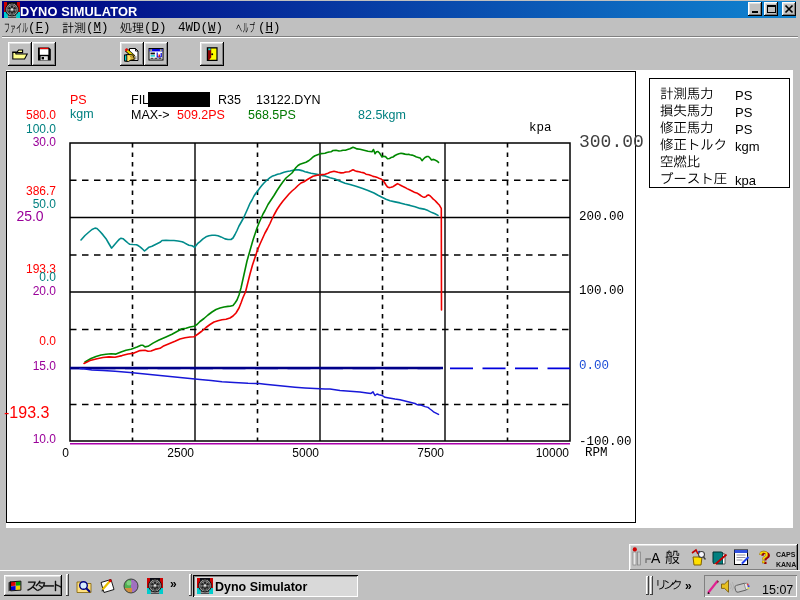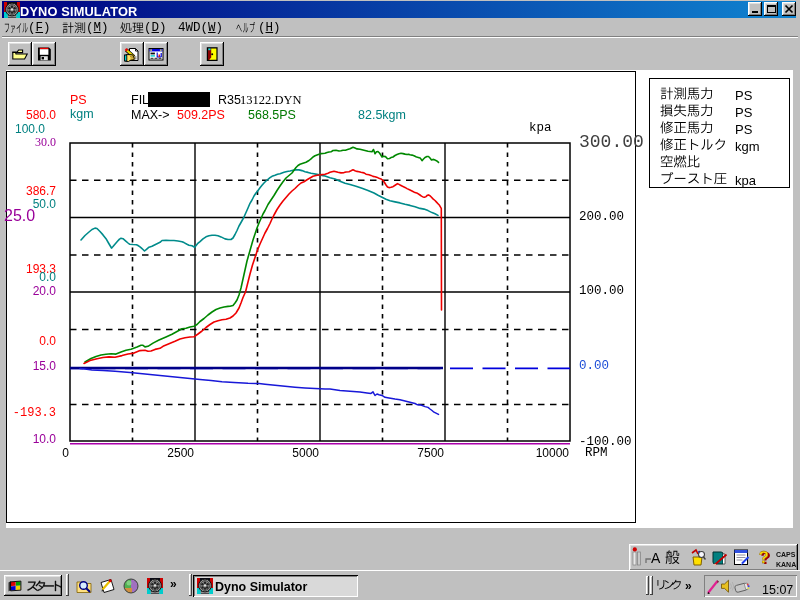--- a/index.html
+++ b/index.html
@@ -230,50 +230,50 @@
     <rect x="70" y="143" width="500" height="298" fill="none" stroke="#000" stroke-width="1.5"></rect>
     <line x1="70" y1="443.8" x2="570" y2="443.8" stroke="#aa00aa" stroke-width="1.6"></line>
     <line x1="70" y1="368.3" x2="570" y2="368.3" stroke="#0000dd" stroke-width="1.8" stroke-dasharray="23,9.5" stroke-dashoffset="-22.5"></line>
     <line x1="70" y1="368" x2="443" y2="368" stroke="#000088" stroke-width="2.6"></line>
     <polyline points="80,368.5 85,369 92,370 103,370.6 115,371.3 130,372.5 150,374.5 170,376.5 185,378 200,379.5 211,380.6 222,381.8 234,382.5 248,383.3 259,383.6 265,384.2 275,385.2 285,386.2 295,387.2 305,388 315,388.6 325,389 330,389.1 340,390.5 350,391.3 360,392.1 367,392.9 371,393.4 373,391.8 375,395.5 377,394 379,394.8 382,395.4 385,397.3 389,397.9 392,398.5 395,399.1 400,399.8 405,401 410,402.3 415,403.5 417.5,404.8 421,405 425,406.6 428,407.4 430,409 432,410.5 434,412.2 436,413.2 438.5,414.4" fill="none" stroke="#1818d8" stroke-width="1.5" stroke-linejoin="round" stroke-linecap="round"></polyline>
     <polyline points="81,240 85,235.5 89,232 92,229.5 95,228.1 97,228.5 100,231.5 103,234.9 106,238.7 108.5,243 110,245.5 111.5,248.1 113,246.5 114.5,244.7 117.5,241.3 119.5,239.1 121,238.3 123,238.7 125.5,240.8 128,243 129.5,244.2 133,244.5 136.5,244.7 138,245.5 140,246.8 141.5,248.1 143,249.5 144.5,251 146.5,249.3 149,247.2 152,246.3 156,244.2 160,242.3 162,240.5 166,240.3 170,240.5 174,240.5 178,241 182,241.7 184,242.6 187,244.2 189,245.2 192,245.8 194.7,247.3 197.5,243.7 200,241.6 203,238.9 206,236.8 209,235.8 212,235.3 215,235.3 218,235.8 221,236.9 223,237.9 225,238.9 228,239.5 231,239.5 233,238 235,234.5 237,230.5 239,226 241,222.5 243.5,218 246,212.5 248,208 250,203.3 252,200 254,196 256,193 257.5,191.2 260,187.7 262,185.3 264,183 266,181 268,179.3 270,177.7 272,176.3 275,175.3 277.5,174.3 280,173.7 284,172.3 287,171.5 290,171 293,170.3 296,169.9 299,169.9 302,170.6 305,171.7 308,172.4 311,173.2 314,173.8 317,174.4 320,175 323,175.6 325,176 330,177.8 335,179 340,181.3 345,183.3 350,184.5 356,186.2 362,188.2 368,190.4 374,193 378,195.2 382,197.2 386,199.3 390,200.8 395,201.9 400,202.9 405,204.3 410,205.4 415,206.7 420,208.4 424,209.1 428,210.6 432,212.6 435,213.7 438,215.4" fill="none" stroke="#008b8b" stroke-width="1.6" stroke-linejoin="round" stroke-linecap="round"></polyline>
     <polyline points="85,362 91,358.5 96,356.5 101,355 106,354.3 111,353.8 116,354.1 121,351.9 126,350.3 131,349.3 137,347 141,345.2 143,345.3 145,346.9 148,346.3 153,343.1 159,340 166,336.9 172,334.2 177,331.5 182,328.8 186,328.3 190,327 194,326.2 197,324.5 200,321.5 204,318.5 208,315 212,312 216,309.5 220,308 224,307 228,306.4 230,306.2 233,305.5 235,303 237,300 239,295 241,288 243,279 245,270 247,261 249,254 251,247 253,240 255,234 257,228 259,223 261,218.5 263,214 265,210.5 268,204.5 271,200 274,195.5 277,190.5 280,186 283,181.7 286,178 289,175.5 292,173 294,170.3 296,167.5 298,165.5 300,164.3 303,163.3 306,162.3 309,160.5 311,158.9 313,157 315,155.8 317,155 319,154.3 321,153.6 325,153.3 327,152.5 329,152 331,151.8 333,150.5 336,150.3 339,151 341,150.8 343,150.3 345.5,150.2 347.5,149.5 350,148.8 353,147.2 355,148 357,148.9 360,149.3 362,149.8 364,150.3 366,150.8 368,151.3 370,151.5 372,151.8 373.5,149.5 375,153.8 376.5,151.8 378,151.6 379.5,153 381,155.4 382,157 383.5,156.2 385.5,156.6 387.5,158.7 389.5,158.5 391,157.6 393,157 395,155.5 397,154.5 399,153.7 401,153.3 403,153.6 405,154.1 407,154.5 408.5,154.2 410,154.8 412,155.1 414,155.8 416,156.8 417.5,157.3 419,157.6 420.5,158.3 422,160.7 423.5,159 425,157.5 427,156.5 428.5,156.5 430,158 431.5,159.9 433,159.4 434.5,159.7 436,160.6 437.3,161.2 438.5,162.4" fill="none" stroke="#008800" stroke-width="1.6" stroke-linejoin="round" stroke-linecap="round"></polyline>
     <polyline points="84,363.5 90,360.6 97,358.8 103,357.5 109,356.9 115,357.2 122,355.6 128,354 134,353.1 140,350.6 145,350.2 148,351.2 151,351 155,349.4 160,348.3 163,346.3 169,343.8 175,341.3 180,339 185,337.8 190,337 194,336.8 198,334 202,331 206,327.5 210,324.5 214,322 218,320.8 222,319.8 226,319.3 230,318 233,316 236,313 239,308 241,303 243,297.5 245.5,292 248,282 250,274 252.5,265 255,257.5 257.5,250 260,244 262.5,238.5 265,233 267.5,228.5 270,223.5 272,219 274,215 277,209.5 280,205 283,201 286,197.5 289,194 292,191 295,188.5 298,185.5 301,183 304,181.7 307,179.8 310,178 313,176.3 316,175.5 319,175 322,174.6 325,174.3 328,173.2 330,172.3 332,171.7 334,171.2 336,171.7 338,172.3 341,172.9 344,172.6 346,172 349,171.7 351,170.8 353,169.8 355,170.8 357,171.4 359,171.7 361,172.3 364,172.9 366,174.2 369,174.8 371,175.4 373,176.4 375,176.7 377.5,177.6 379,178.3 381,178.9 383,180.5 384.5,182.5 386,185 387.5,187 389,187.6 391,187.3 393,186.7 395.5,185 397.5,183.6 399,184.4 400.5,185.2 402.5,186.3 405,187.4 407,188.6 409.5,189.8 412,191 415,192.6 417.5,193.3 420,195 421.5,196.1 423,196.9 424.5,197.3 426,196.6 427.5,195.2 428.5,194.9 430,195.7 431.5,197.3 433,198.9 435,200.5 436.5,202.1 438,203.7 439.5,205.3 440.7,207.3 441.3,208.5 441.5,310" fill="none" stroke="#ee0000" stroke-width="1.6" stroke-linejoin="round" stroke-linecap="round"></polyline>
   </svg>
 <div class="t" style="left:4px;top:108px;width:52px;height:14px;line-height:14px;font-size:12px;color:#ff0000;text-align:right;">580.0</div>
-<div class="t" style="left:4px;top:122px;width:52px;height:14px;line-height:14px;font-size:12px;color:#008080;text-align:center;">100.0</div>
-<div class="t" style="left:4px;top:135px;width:52px;height:14px;line-height:14px;font-size:12px;color:#990099;text-align:right;font-family:Liberation Serif, serif;">30.0</div>
+<div class="t" style="left:4px;top:122px;width:52px;height:14px;line-height:14px;font-size:12px;color:#008080;text-align:right;">100.0</div>
+<div class="t" style="left:4px;top:135px;width:52px;height:14px;line-height:14px;font-size:12px;color:#990099;text-align:right;">30.0</div>
 <div class="t" style="left:4px;top:184px;width:52px;height:14px;line-height:14px;font-size:12px;color:#ff0000;text-align:right;">386.7</div>
 <div class="t" style="left:4px;top:196.5px;width:52px;height:14px;line-height:14px;font-size:12px;color:#008080;text-align:right;">50.0</div>
-<div class="t" style="left:4px;top:208.5px;width:52px;height:14px;line-height:14px;font-size:16px;color:#990099;text-align:left;">25.0</div>
+<div class="t" style="left:4px;top:208.5px;width:52px;height:14px;line-height:14px;font-size:14px;color:#990099;text-align:center;">25.0</div>
 <div class="t" style="left:4px;top:256px;width:52px;height:14px;line-height:14px;font-size:12px;color:#ff0000;text-align:right;margin-top:6px;">193.3</div>
 <div class="t" style="left:4px;top:270px;width:52px;height:14px;line-height:14px;font-size:12px;color:#008080;text-align:right;">0.0</div>
 <div class="t" style="left:4px;top:283.5px;width:52px;height:14px;line-height:14px;font-size:12px;color:#990099;text-align:right;">20.0</div>
 <div class="t" style="left:4px;top:334px;width:52px;height:14px;line-height:14px;font-size:12px;color:#ff0000;text-align:right;">0.0</div>
 <div class="t" style="left:4px;top:358.5px;width:52px;height:14px;line-height:14px;font-size:12px;color:#990099;text-align:right;">15.0</div>
-<div class="t" style="left:4px;top:405.5px;width:52px;height:14px;line-height:14px;font-size:12px;color:#ff0000;text-align:right;font-family:Liberation Mono, monospace;">-193.3</div>
+<div class="t" style="left:4px;top:405.5px;width:52px;height:14px;line-height:14px;font-size:16px;color:#ff0000;">-193.3</div>
 <div class="t" style="left:4px;top:431.5px;width:52px;height:14px;line-height:14px;font-size:12px;color:#990099;text-align:right;">10.0</div>
 <div class="t" style="left:579px;top:134.5px;height:14px;line-height:14px;font-size:18px;color:#404040;font-family:'Liberation Mono',monospace;text-align:center;">300.00</div>
 <div class="t" style="left:579px;top:209.5px;height:14px;line-height:14px;font-size:12.5px;color:#000;font-family:'Liberation Mono',monospace;">200.00</div>
 <div class="t" style="left:579px;top:284px;height:14px;line-height:14px;font-size:12.5px;color:#000;font-family:'Liberation Mono',monospace;">100.00</div>
 <div class="t" style="left:579px;top:359px;height:14px;line-height:14px;font-size:12.5px;color:#1d4ed8;font-family:'Liberation Mono',monospace;">0.00</div>
 <div class="t" style="left:579px;top:434.5px;height:14px;line-height:14px;font-size:12.5px;color:#000;font-family:'Liberation Mono',monospace;">-100.00</div>
 <div class="t" style="left:529px;top:120.5px;height:14px;line-height:14px;font-size:12.5px;color:#000;font-family:'Liberation Mono',monospace;">kpa</div>
 <div class="t" style="left:585px;top:445.5px;height:14px;line-height:14px;font-size:12.5px;color:#000;font-family:'Liberation Mono',monospace;">RPM</div>
 <div class="t" style="left:25px;top:446px;width:44px;height:14px;line-height:14px;font-size:12px;color:#000;text-align:right;">0</div>
 <div class="t" style="left:150px;top:446px;width:44px;height:14px;line-height:14px;font-size:12px;color:#000;text-align:right;">2500</div>
 <div class="t" style="left:275px;top:446px;width:44px;height:14px;line-height:14px;font-size:12px;color:#000;text-align:right;">5000</div>
 <div class="t" style="left:400px;top:446px;width:44px;height:14px;line-height:14px;font-size:12px;color:#000;text-align:right;">7500</div>
 <div class="t" style="left:525px;top:446px;width:44px;height:14px;line-height:14px;font-size:12px;color:#000;text-align:right;">10000</div>
 <div class="t" style="left:70px;top:93px;height:14px;line-height:14px;font-size:12.5px;color:#ff0000;">PS</div>
 <div class="t" style="left:70px;top:107px;height:14px;line-height:14px;font-size:12.5px;color:#008080;">kgm</div>
 <div class="t" style="left:131px;top:93px;height:14px;line-height:14px;font-size:12.5px;color:#000;">FIL</div>
 <div class="ab" style="left:148px;top:91.5px;width:62px;height:15.5px;background:#000"></div>
 <div class="t" style="left:218px;top:93px;height:14px;line-height:14px;font-size:12.5px;color:#000;">R35</div>
-<div class="t" style="left:240px;top:93px;height:14px;line-height:14px;font-size:12.5px;color:#000;font-family:Liberation Serif, serif;">13122.DYN</div>
+<div class="t" style="left:256px;top:93px;height:14px;line-height:14px;font-size:12.5px;color:#000;">13122.DYN</div>
 <div class="t" style="left:131px;top:107.5px;height:14px;line-height:14px;font-size:12.5px;color:#000;">MAX-&gt;</div>
 <div class="t" style="left:177px;top:107.5px;height:14px;line-height:14px;font-size:12.5px;color:#ff0000;">509.2PS</div>
 <div class="t" style="left:248px;top:107.5px;height:14px;line-height:14px;font-size:12.5px;color:#007800;">568.5PS</div>
 <div class="t" style="left:330px;top:107.5px;height:14px;line-height:14px;font-size:12.5px;color:#008080;margin-left:28px;">82.5kgm</div>
 <div class="ab raised" style="left:629px;top:544px;width:169px;height:27px"></div>
 <svg class="ab" style="left:632px;top:546px" width="12" height="22">
 <rect x="1" y="6" width="3" height="13" fill="#e8e8e8" stroke="#808080" stroke-width="0.7"></rect>
 <rect x="5.5" y="6" width="3" height="13" fill="#c8c8c8" stroke="#808080" stroke-width="0.7"></rect>
 <circle cx="2.8" cy="3.4" r="2.1" fill="#d00000"></circle>
 </svg>

